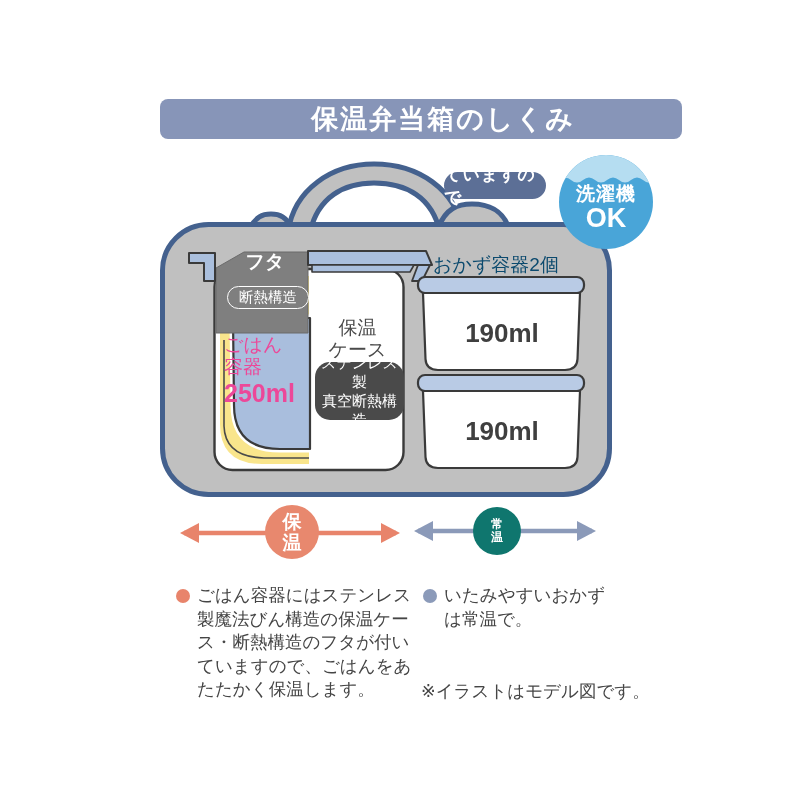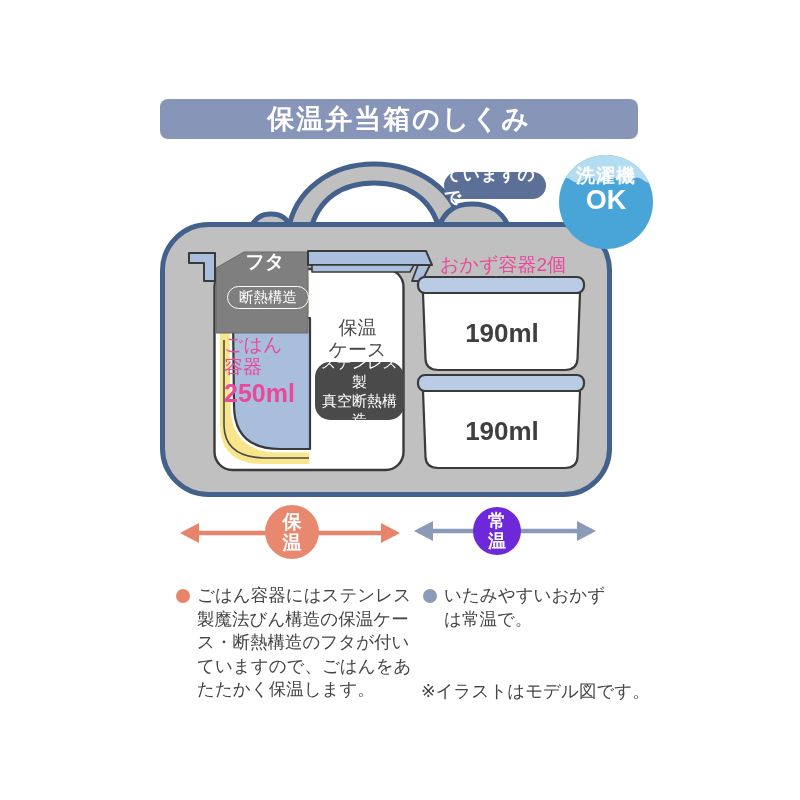--- a/index.html
+++ b/index.html
@@ -2,55 +2,55 @@
 <html><head>
 <meta charset="utf-8">
 <style>
   html,body{margin:0;padding:0;background:#ffffff;}
   body{font-family:"Liberation Sans","DejaVu Sans",sans-serif;}
   #canvas{position:relative;width:800px;height:800px;background:#ffffff;overflow:hidden;}
   .abs{position:absolute;}
   
   .banner{left:160px;top:99px;width:478px;height:40px;background:#8795b8;border-radius:8px;
           display:flex;align-items:center;justify-content:center;color:#ffffff;
-          font-size:27px;font-weight:bold;letter-spacing:2px;}
+          font-size:27px;font-weight:bold;letter-spacing:2px;padding-left:44px;}
   
   .pouch-pill{left:444px;top:172px;width:102px;height:27px;background:#5c6f96;border-radius:14px;
           display:flex;align-items:center;justify-content:center;color:#ffffff;
           font-size:17px;font-weight:bold;letter-spacing:1px;z-index:6;}
   
   .badge{left:559px;top:155px;width:94px;height:94px;border-radius:50%;background:#49a5d8;
          overflow:hidden;z-index:6;display:flex;flex-direction:column;align-items:center;
-         justify-content:flex-start;padding-top:10px;box-sizing:border-box;}
+         justify-content:center;padding-top:10px;box-sizing:border-box;}
   .badge svg{position:absolute;left:0;top:0;}
   .badge .b1{position:relative;color:#fff;font-size:19px;font-weight:bold;line-height:21px;letter-spacing:1px;}
   .badge .b2{position:relative;color:#fff;font-size:27px;font-weight:bold;line-height:28px;}
   
   .futa-label{left:235px;top:249px;width:60px;text-align:center;color:#fff;font-size:19px;font-weight:600;z-index:5;}
   .futa-pill{left:227px;top:286px;width:80px;height:21px;border:1.5px solid #fff;border-radius:12px;
              color:#fff;font-size:14.5px;display:flex;align-items:center;justify-content:center;z-index:5;}
   .rice-label{left:224px;top:334px;width:92px;color:#ec4899;z-index:5;}
   .rice-label .r1{font-size:19px;line-height:22px;}
   .rice-label .r2{font-size:19px;line-height:22px;}
   .rice-label .r3{font-size:25px;line-height:30px;font-weight:600;}
   .case-label{left:311px;top:317px;width:93px;text-align:center;color:#4a4a4a;font-size:19px;
               line-height:22px;white-space:pre-line;z-index:5;}
   .case-pill{left:315px;top:362px;width:89px;height:58px;background:#4a4a4a;border-radius:15px;
              color:#ffffff;font-size:15px;line-height:19px;display:flex;align-items:center;
              justify-content:center;text-align:center;white-space:pre-line;z-index:5;}
-  .okazu-label{left:433px;top:252px;width:140px;text-align:center;color:#ec4899;font-size:19px;z-index:5;}
+  .okazu-label{left:433px;top:252px;width:140px;color:#0c4a6e;font-size:19px;z-index:5;}
   .vol{width:158px;text-align:center;color:#3f3f3f;font-size:26px;font-weight:700;z-index:5;}
   .vol1{left:423px;top:318px;}
   .vol2{left:423px;top:416px;}
   
   .zone{border-radius:50%;display:flex;align-items:center;justify-content:center;z-index:5;}
   .zone span{display:block;width:1.15em;text-align:center;color:#fff;font-weight:bold;
              word-break:break-all;line-height:1.12;}
   .zone-warm{left:265px;top:505px;width:54px;height:54px;background:#e8886e;font-size:19px;}
-  .zone-room{left:473px;top:507px;width:48px;height:48px;background:#6d28d9;font-size:18px;align-items:center;}
+  .zone-room{left:473px;top:507px;width:48px;height:48px;background:#0f766e;font-size:12px;align-items:center;}
   
   .note-row{display:flex;align-items:flex-start;z-index:5;}
   .note-warm{left:176px;top:584px;width:250px;}
   .note-room{left:423px;top:584px;width:220px;}
   .bullet{width:14px;height:14px;border-radius:50%;margin-top:5px;flex:0 0 14px;}
   .bullet-warm{background:#e8846b;}
   .bullet-room{background:#8b9ab9;}
   .note-text{margin-left:7px;color:#454545;font-size:17.5px;line-height:23.5px;white-space:pre-line;}
   .disclaimer{left:421px;top:679px;color:#454545;font-size:17.5px;z-index:5;}
 </style>

